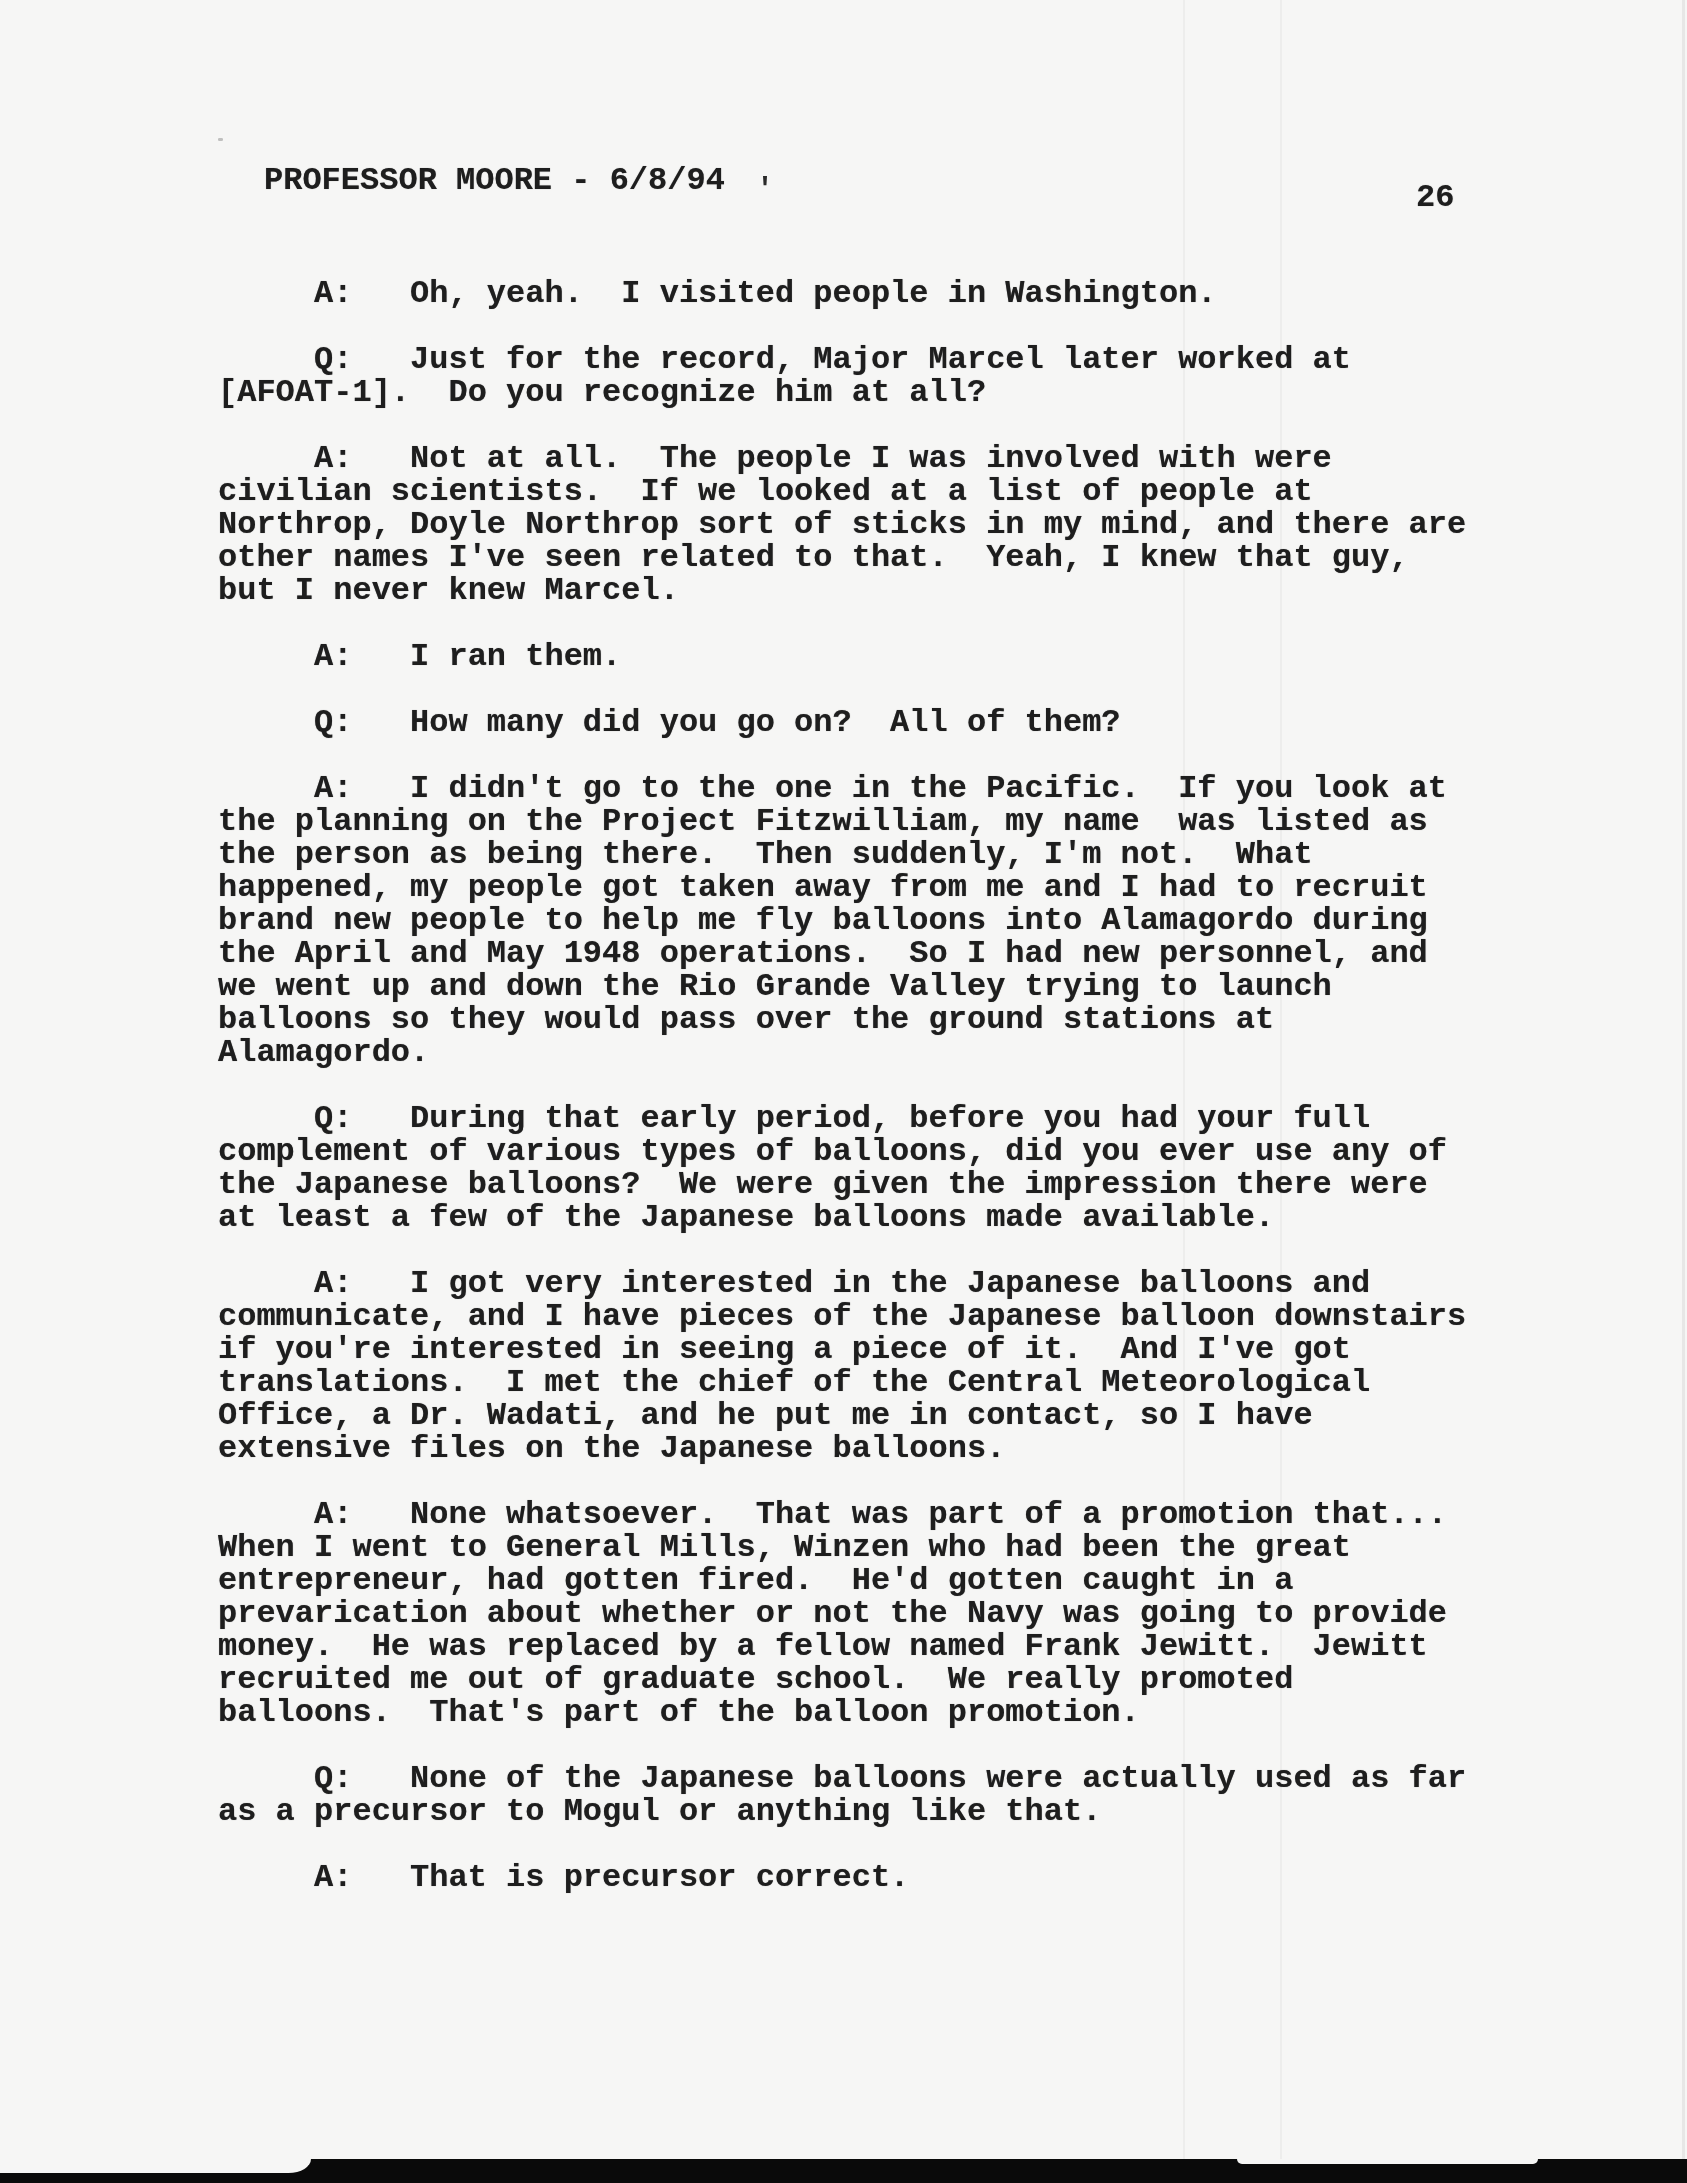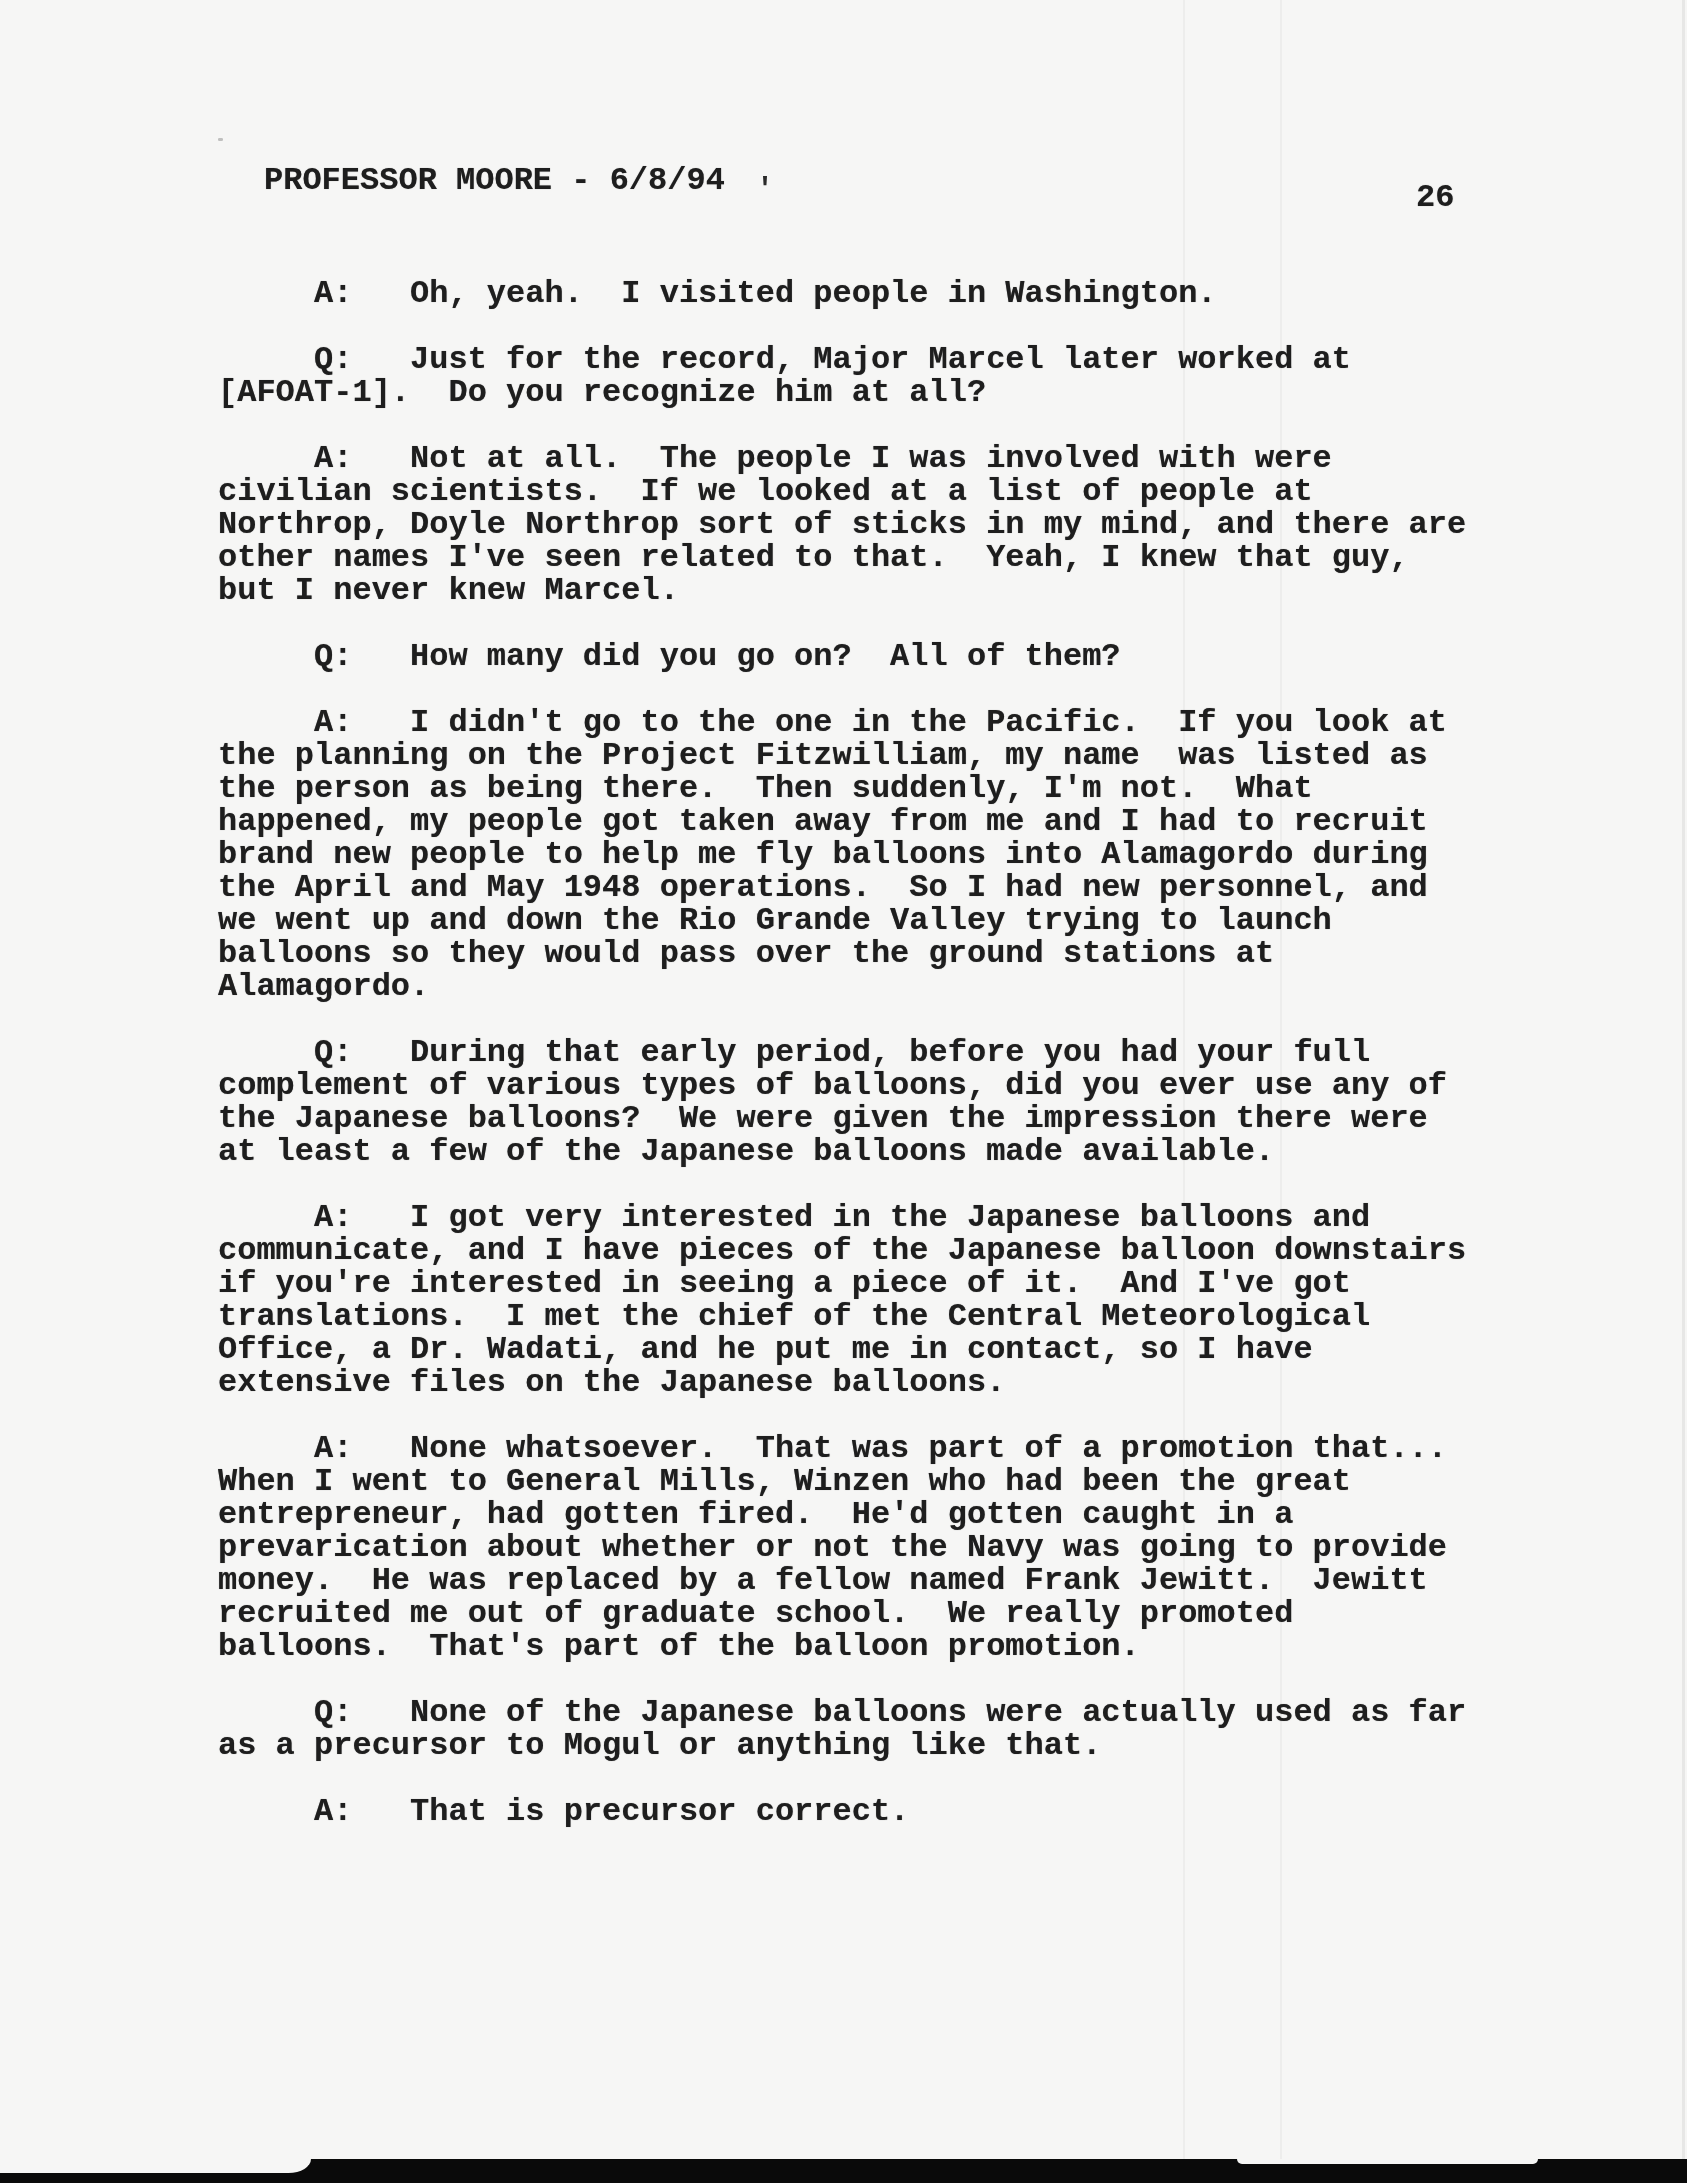--- a/index.html
+++ b/index.html
@@ -68,21 +68,21 @@
 
   <div class="typewriter page-number">26</div>
 
   <div class="stray-apostrophe">'</div>
 
   <div class="typewriter transcript" id="transcript"><div class="para">     A:   Oh, yeah.  I visited people in Washington.</div><div class="para">     Q:   Just for the record, Major Marcel later worked at
 [AFOAT-1].  Do you recognize him at all?</div><div class="para">     A:   Not at all.  The people I was involved with were
 civilian scientists.  If we looked at a list of people at
 Northrop, Doyle Northrop sort of sticks in my mind, and there are
 other names I've seen related to that.  Yeah, I knew that guy,
-but I never knew Marcel.</div><div class="para">     Q:   How many did you go on?  All of them?</div><div class="para">     A:   I didn't go to the one in the Pacific.  If you look at
+but I never knew Marcel.</div><div class="para">     A:   I ran them.</div><div class="para">     Q:   How many did you go on?  All of them?</div><div class="para">     A:   I didn't go to the one in the Pacific.  If you look at
 the planning on the Project Fitzwilliam, my name  was listed as
 the person as being there.  Then suddenly, I'm not.  What
 happened, my people got taken away from me and I had to recruit
 brand new people to help me fly balloons into Alamagordo during
 the April and May 1948 operations.  So I had new personnel, and
 we went up and down the Rio Grande Valley trying to launch
 balloons so they would pass over the ground stations at
 Alamagordo.</div><div class="para">     Q:   During that early period, before you had your full
 complement of various types of balloons, did you ever use any of
 the Japanese balloons?  We were given the impression there were

